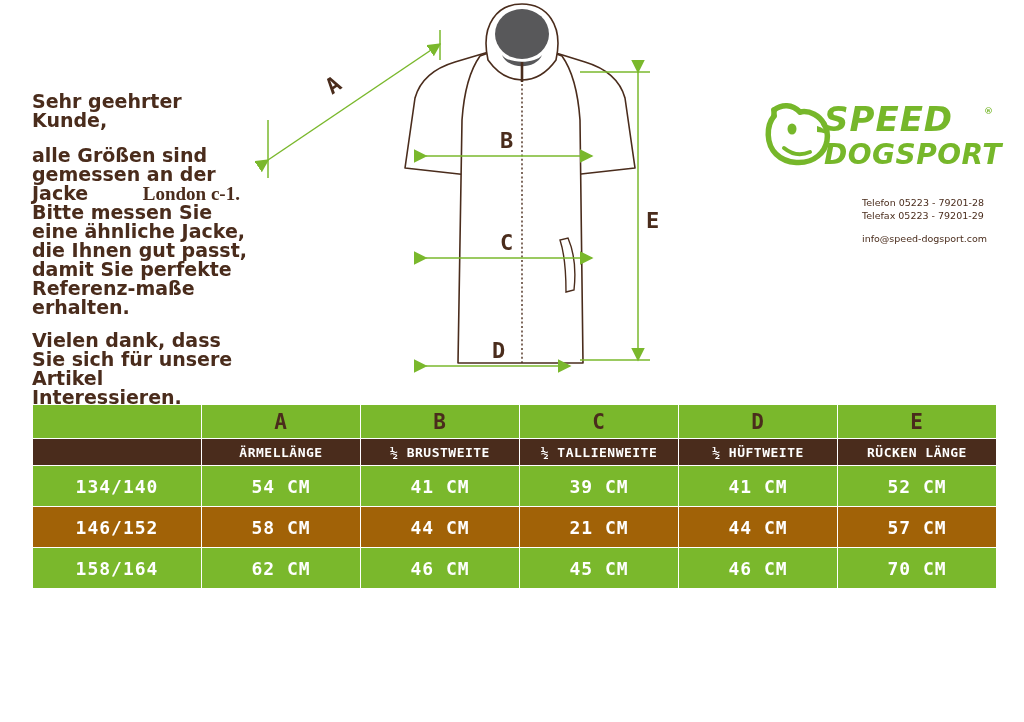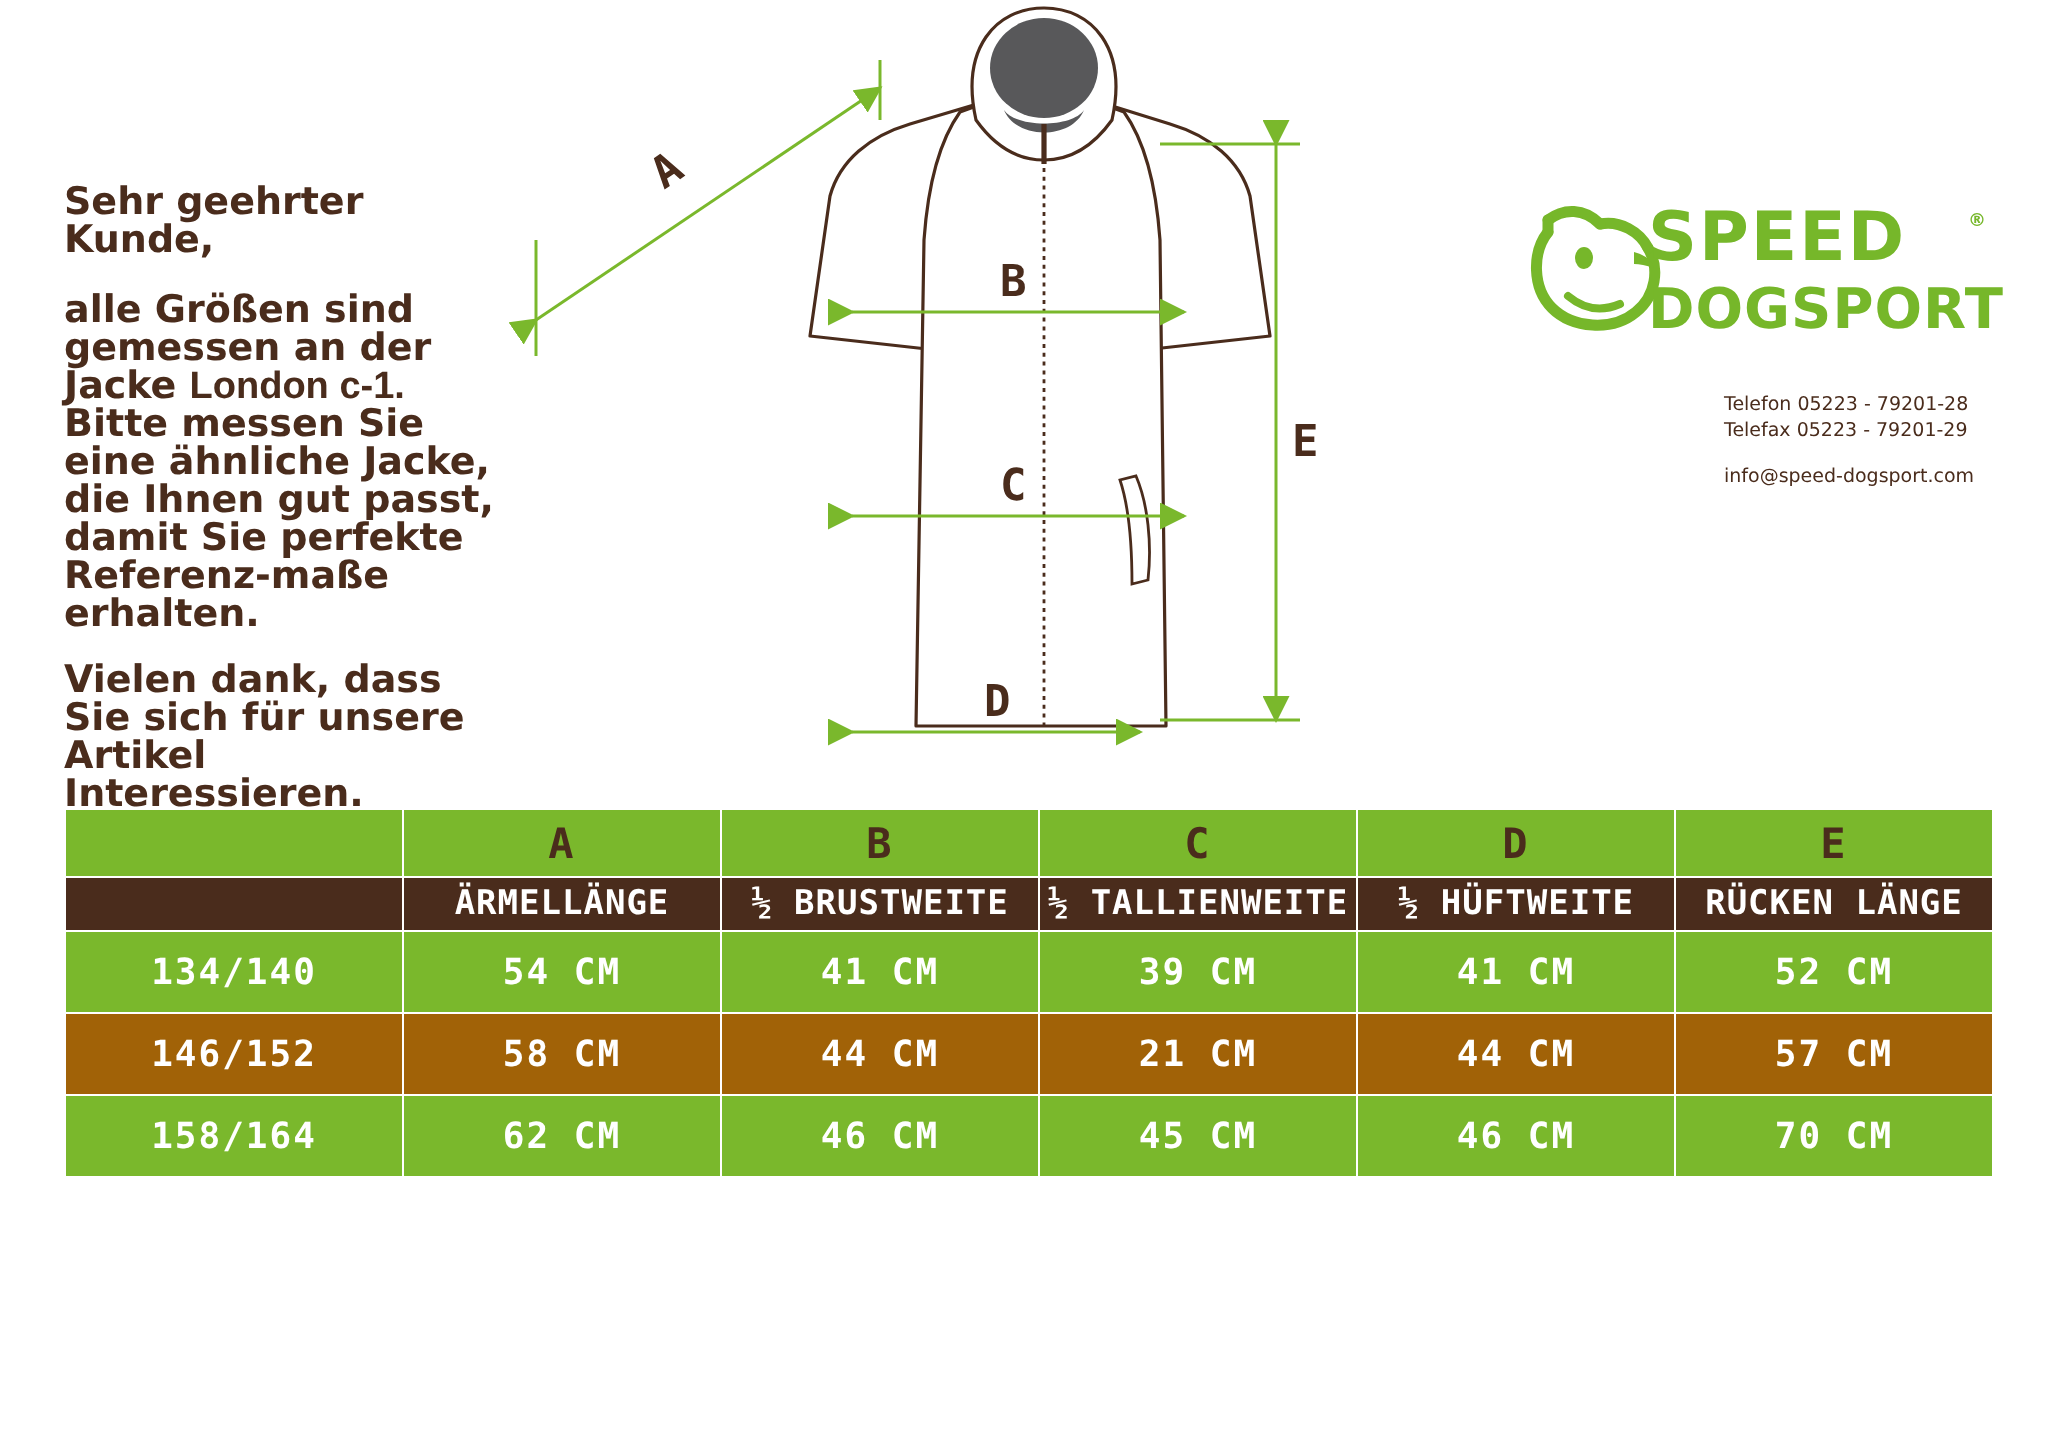--- a/index.html
+++ b/index.html
@@ -29,40 +29,42 @@
     width: 215px;
     color: #4a2c1c;
     font-family: "DejaVu Sans", sans-serif;
     font-size: 19px;
     line-height: 19px;
     font-weight: bold;
   }
   .intro p { margin: 0 0 16px 0; }
   .intro p.tight { margin-bottom: 14px; }
   .intro .jacketname {
-    font-family: Liberation Sans, sans-serif;
+    font-family: Liberation Serif, serif;
     font-weight: bold;
     letter-spacing: 0px;
+    margin-left: 48px;
   }
 
   
   .logo-wrap {
     position: absolute;
     left: 762px;
     top: 96px;
     width: 235px;
     height: 85px;
   }
   .logo-text {
     position: absolute;
     left: 62px;
     top: 6px;
     color: #76b72a;
     font-family: "DejaVu Sans", sans-serif;
     font-weight: bold;
+    font-style: italic;
     font-size: 34px;
     letter-spacing: 1px;
     line-height: 34px;
   }
   .logo-text .line2 {
     display: block;
     font-size: 28px;
     letter-spacing: 0.5px;
     margin-top: 2px;
   }
@@ -124,21 +126,21 @@
   }
   .row-letters td.corner {
     background: #7ab82c;
   }
   .row-heads td {
     height: 26px;
     background: #4a2c1c;
     color: #ffffff;
     font-family: "DejaVu Sans Mono", monospace;
     font-weight: bold;
-    font-size: 17px;
+    font-size: 13px;
     letter-spacing: 0.5px;
   }
   .row-data td {
     height: 40px;
     font-family: "DejaVu Sans Mono", monospace;
     font-weight: bold;
     font-size: 18px;
     letter-spacing: 1px;
     color: #ffffff;
     margin-top: 23px;

